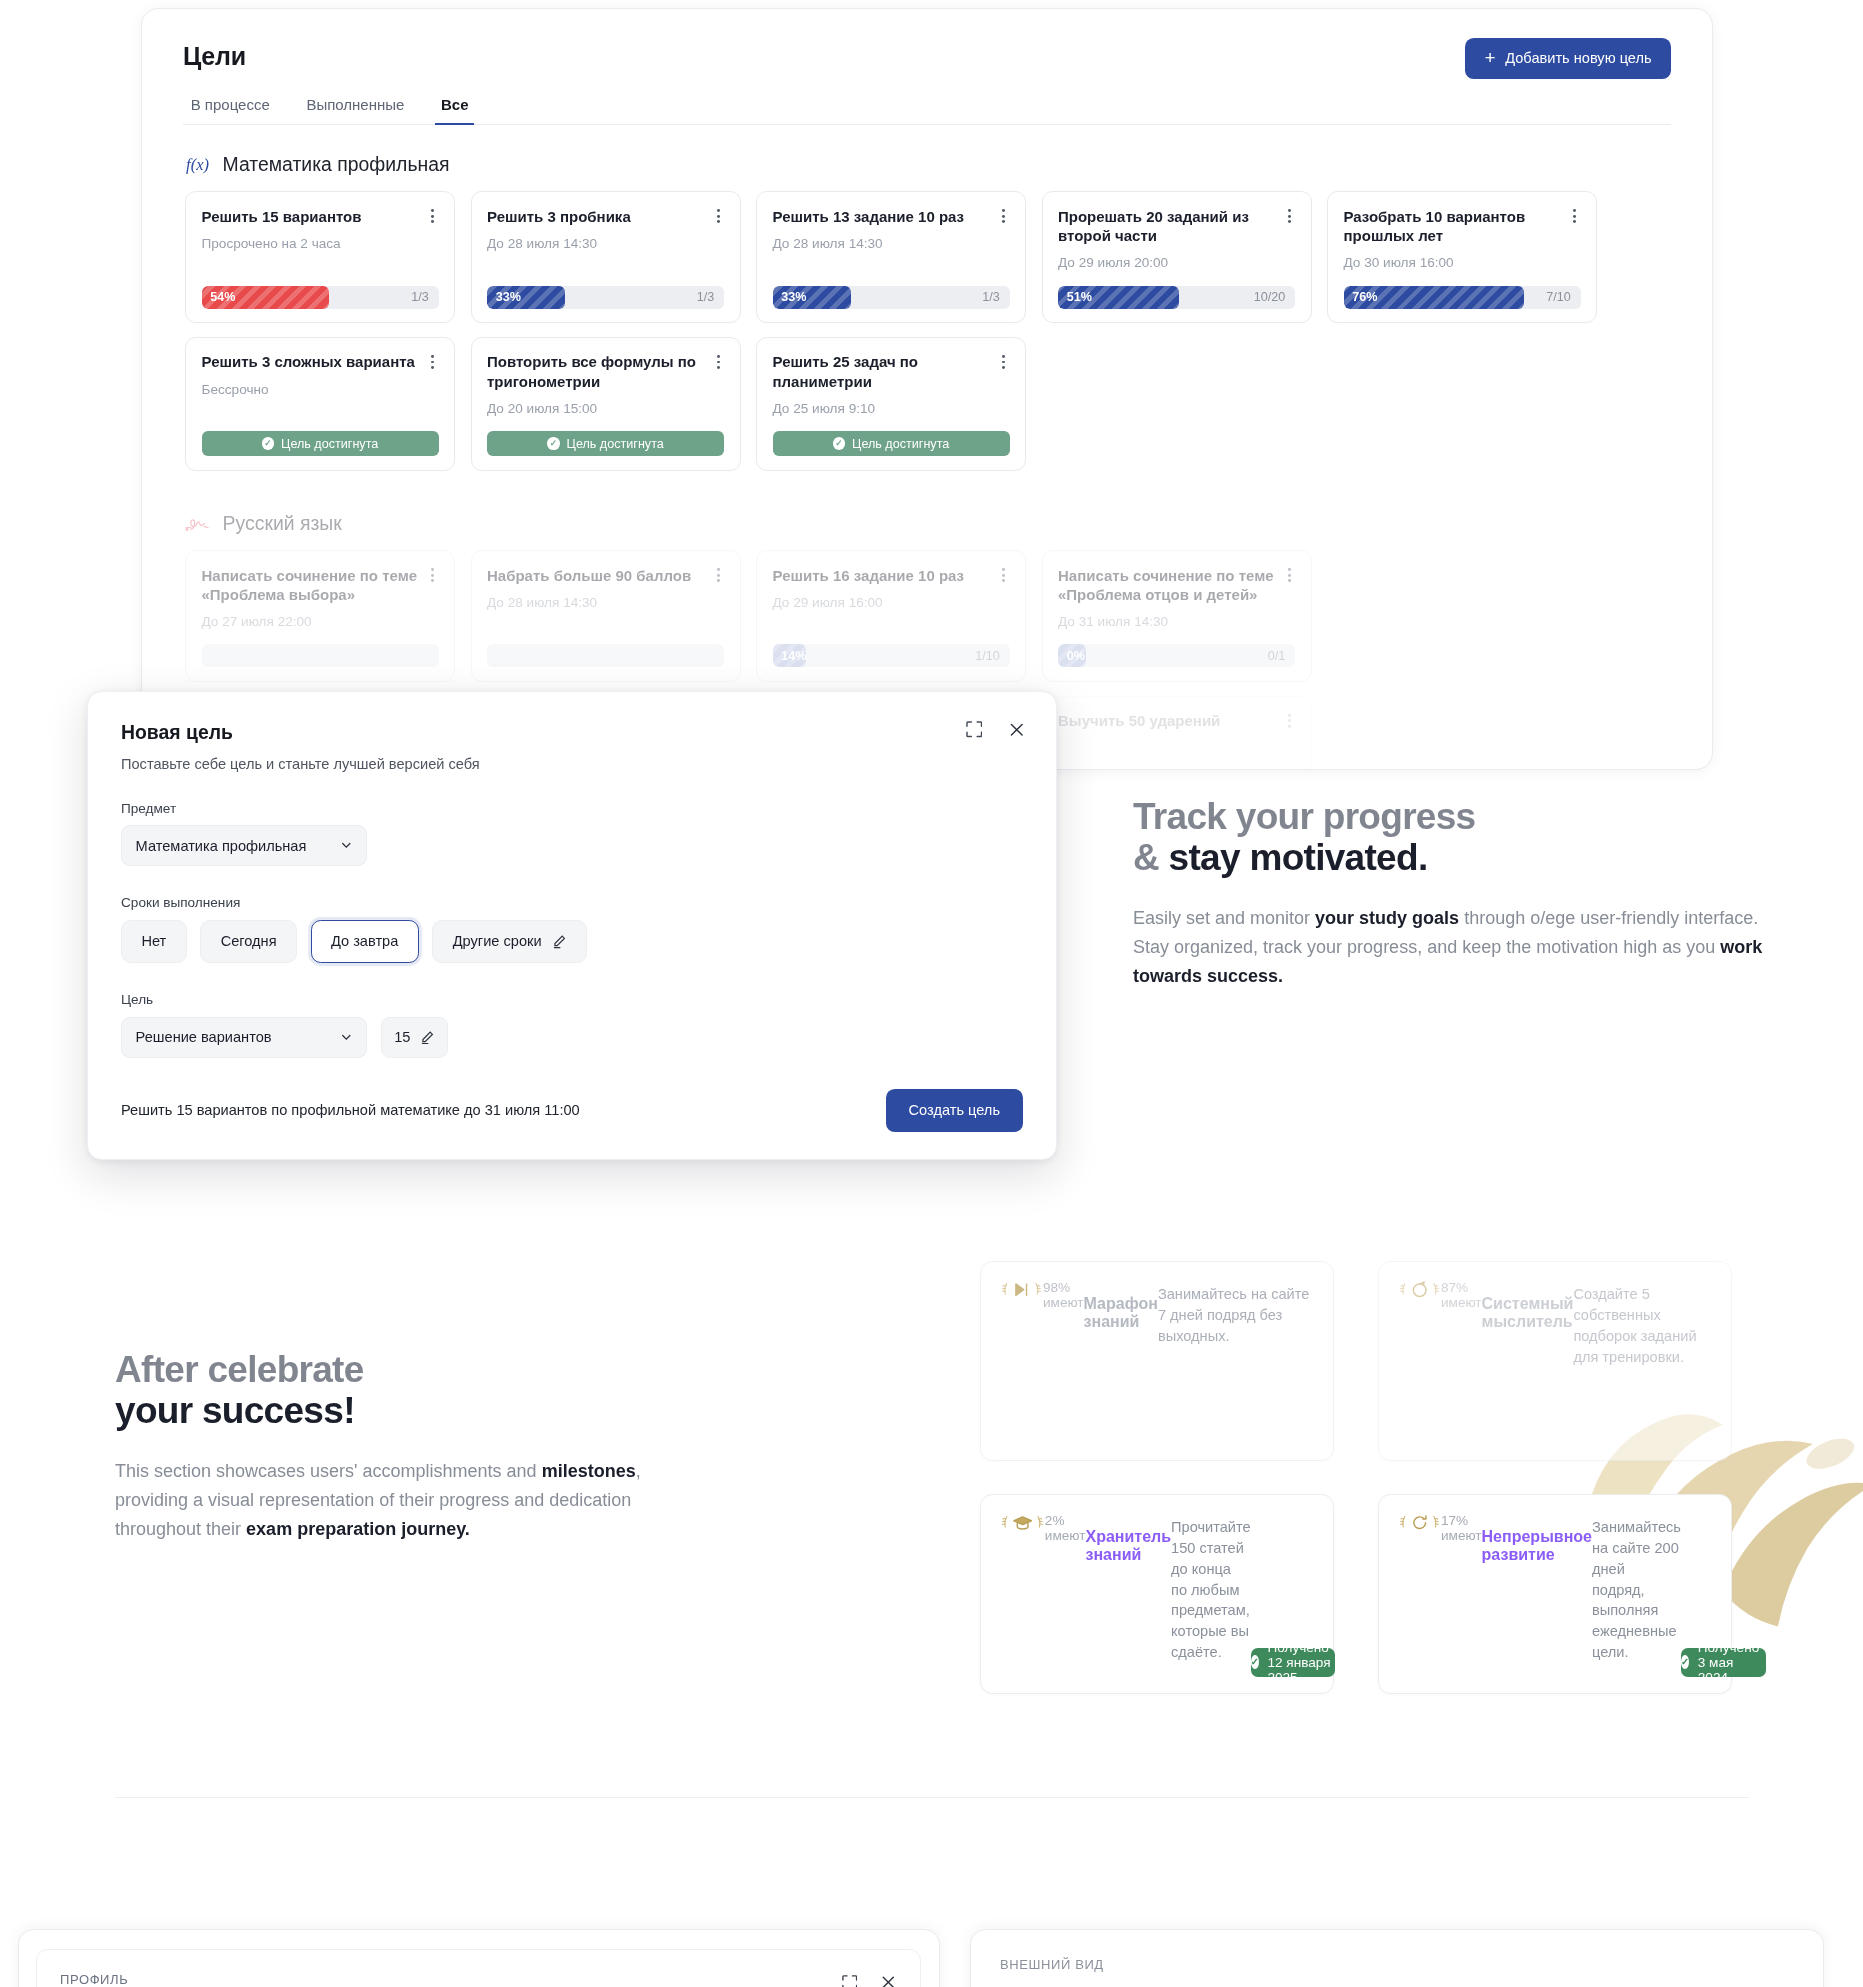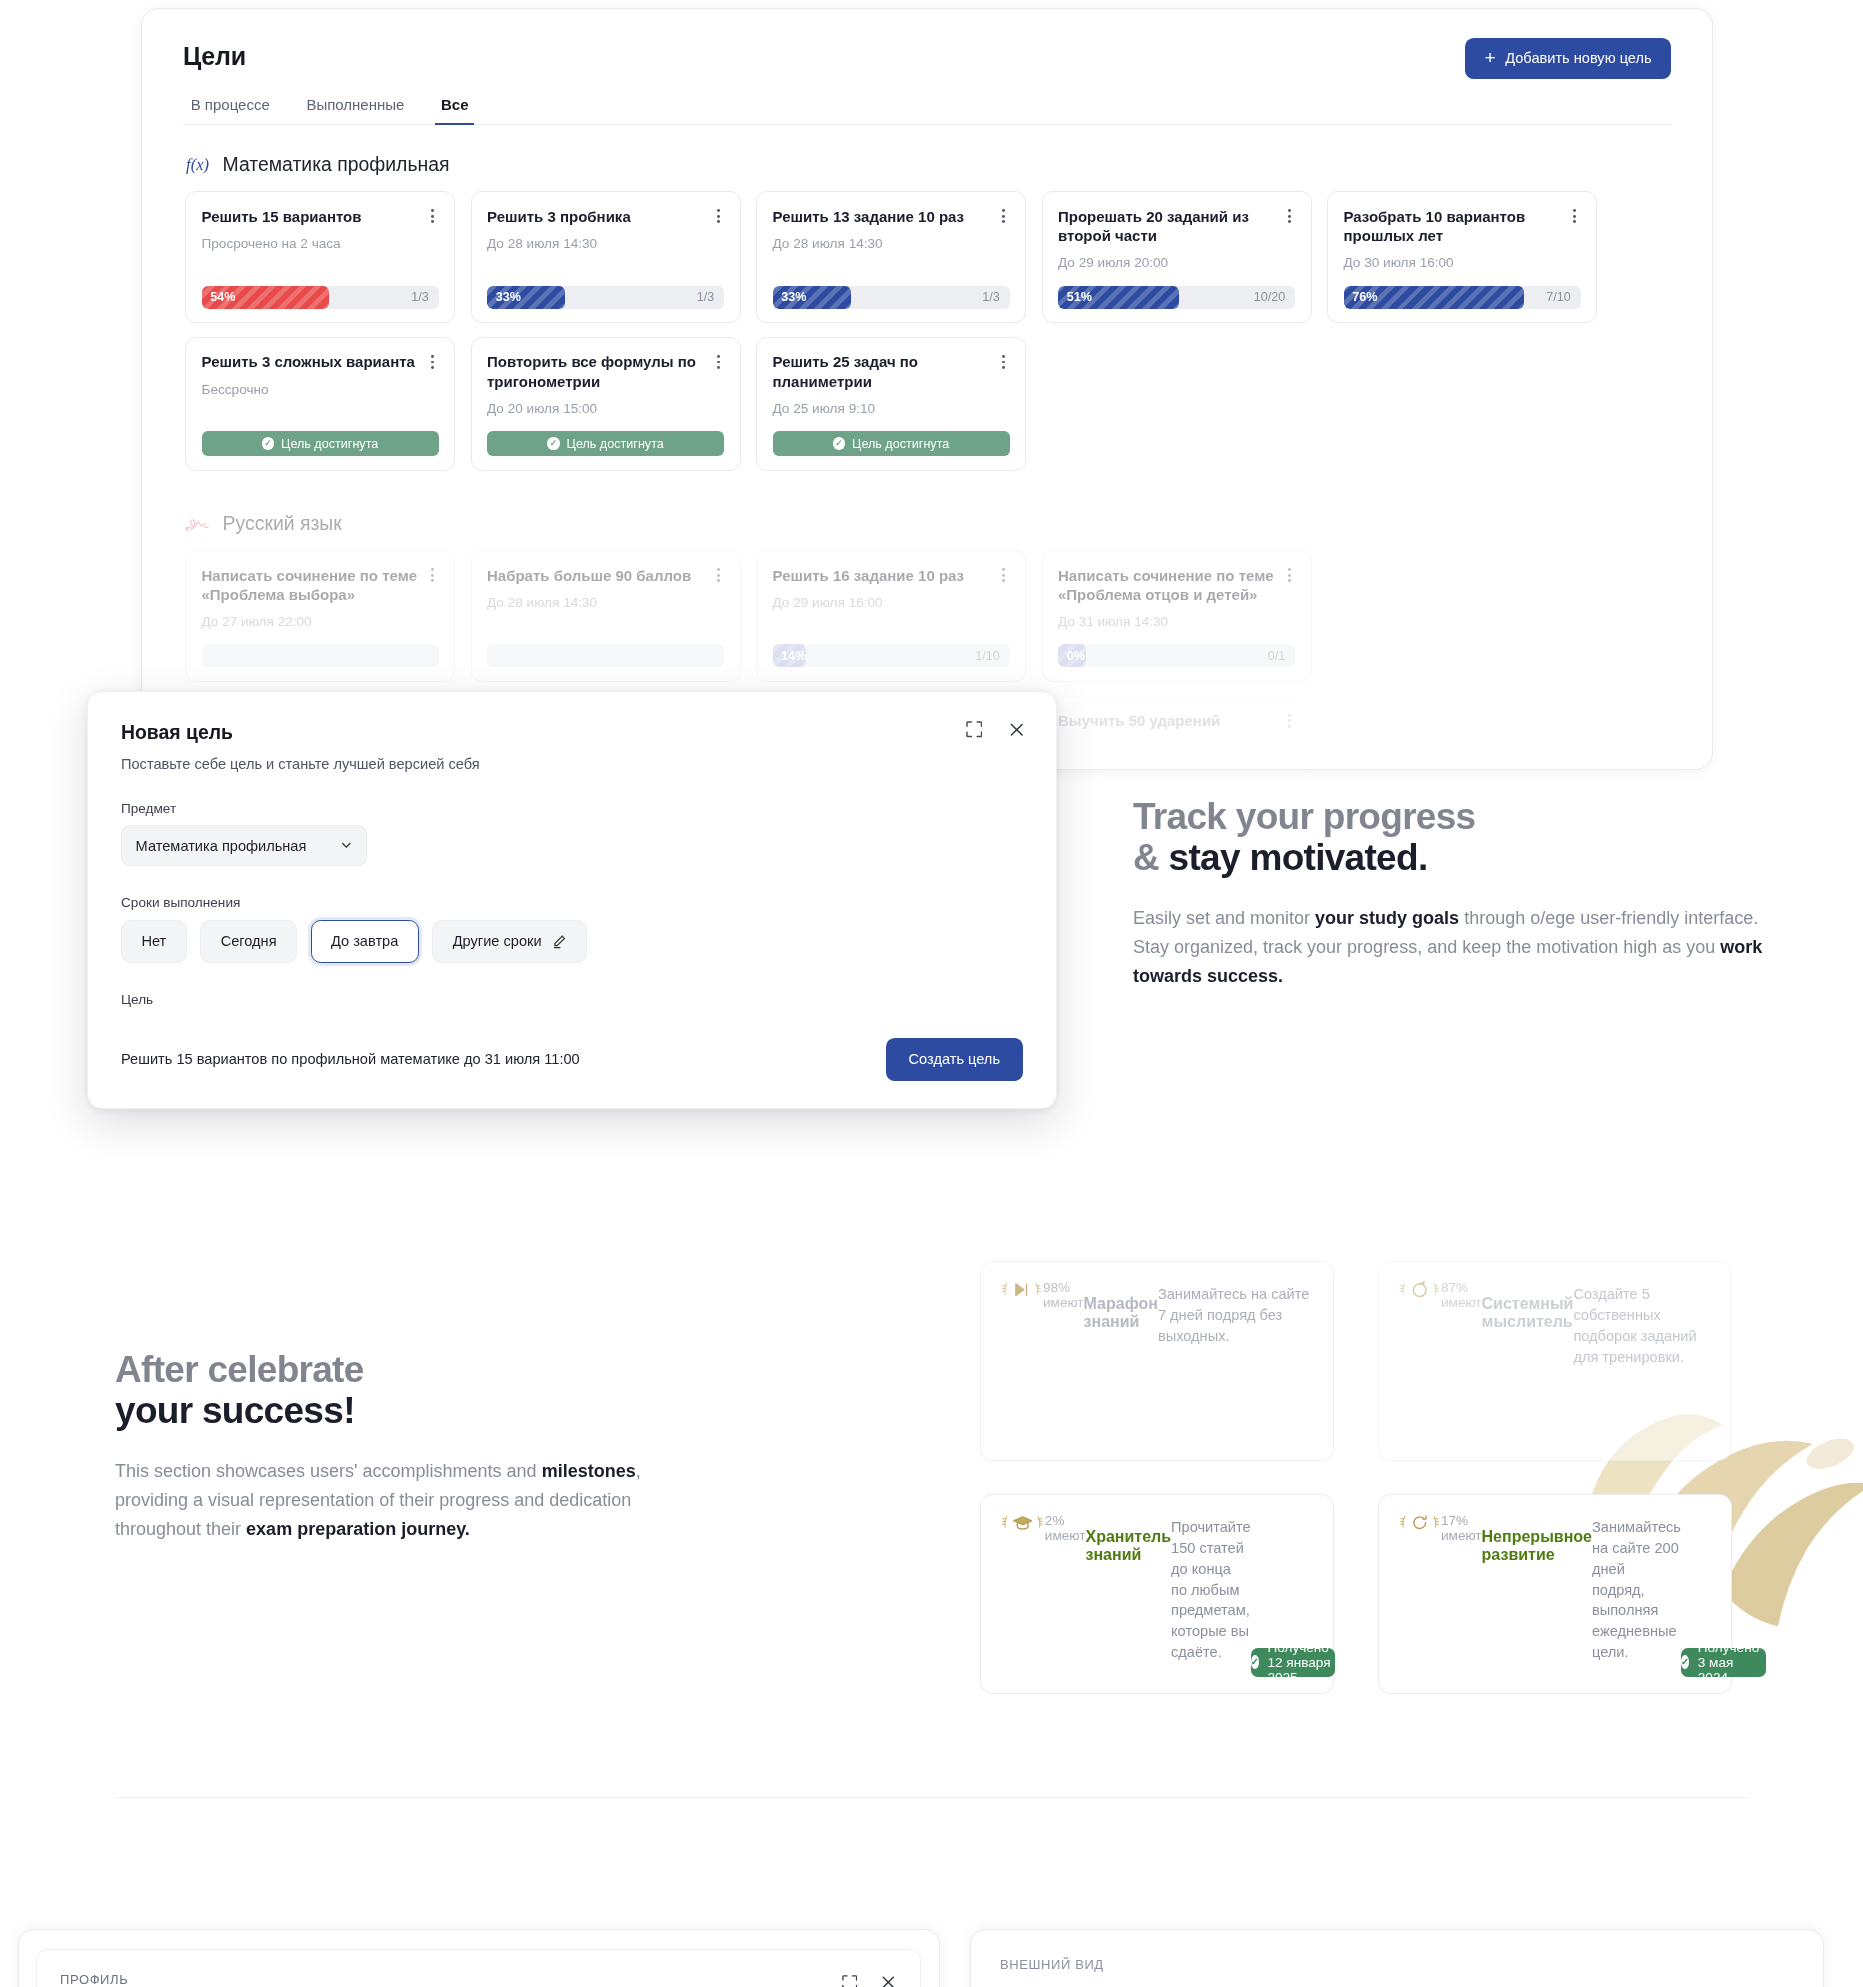--- a/index.html
+++ b/index.html
@@ -220,21 +220,21 @@
     position: absolute;
     width: 354px; height: 200px;
     background: #fff; border: 1px solid #ebedf1; border-radius: 12.6px;
     padding: 17.5px 19.4px 16.5px 19.4px;
     display: flex; flex-direction: row;
     box-shadow: 0 1px 3.9px rgba(20,25,40,.03);
   }
   .ach-top { display: flex; align-items: flex-start; justify-content: space-between; }
   .ach-badge { display: flex; align-items: center; gap: 1.9px; }
   .ach-pct { font-size: 13.6px; color: #a5aab3; }
-  .ach-name { font-size: 16px; font-weight: 700; margin-top: 15.5px; color: #4d7c0f; }
+  .ach-name { font-size: 16px; font-weight: 700; margin-top: 15.5px; color: #8b5cf6; }
   .ach-desc { font-size: 14.6px; line-height: 1.42; color: #8b919c; margin-top: 4.9px; }
   .ach-foot { margin-top: auto; }
   .ach-done {
     height: 29px; border-radius: 6.8px; background: #3f8a5c; color: #fff;
     display: flex; align-items: center; justify-content: center; gap: 8.7px;
     font-size: 13.6px;
   }
   .ach-done .check { background: #fff; color: #3f8a5c; width: 14.6px; height: 14.6px; font-size: 9.7px; }
   .ach-card.soft { opacity: .72; }
   .ach-card.soft .ach-name { color: #9aa0aa; }
@@ -613,20 +613,35 @@
           <svg class="pencil" viewBox="0 0 16 16" fill="none" stroke="#2b313b" stroke-width="1.3" stroke-linecap="round">
             <path d="M11.2 2.4 13.6 4.8 5.6 12.8H3.2v-2.4z"></path>
             <path d="M2.6 15h6"></path>
           </svg>
         </button>
       </div>
   </div>
 
   <div class="sect">
     <div class="field-label">Цель</div>
+    <div class="goal-row">
+      <div class="select w2">
+        <span>Решение вариантов</span>
+        <svg class="chev" viewBox="0 0 14 14" fill="none" stroke="#2b313b" stroke-width="1.4" stroke-linecap="round">
+            <path d="M3 5l4 4 4-4"></path>
+          </svg>
+      </div>
+      <div class="num-box">
+        <span>15</span>
+        <svg class="pencil" viewBox="0 0 16 16" fill="none" stroke="#2b313b" stroke-width="1.3" stroke-linecap="round">
+          <path d="M11.2 2.4 13.6 4.8 5.6 12.8H3.2v-2.4z"></path>
+            <path d="M2.6 15h6"></path>
+        </svg>
+      </div>
+    </div>
   </div>
 
   <div class="m-foot">
     <div class="m-summary">Решить 15 вариантов по профильной математике до 31 июля 11:00</div>
     <button class="create-btn">Создать цель</button>
   </div>
 </section>
 
 <div class="mk" id="mk-track">
   <h2>

